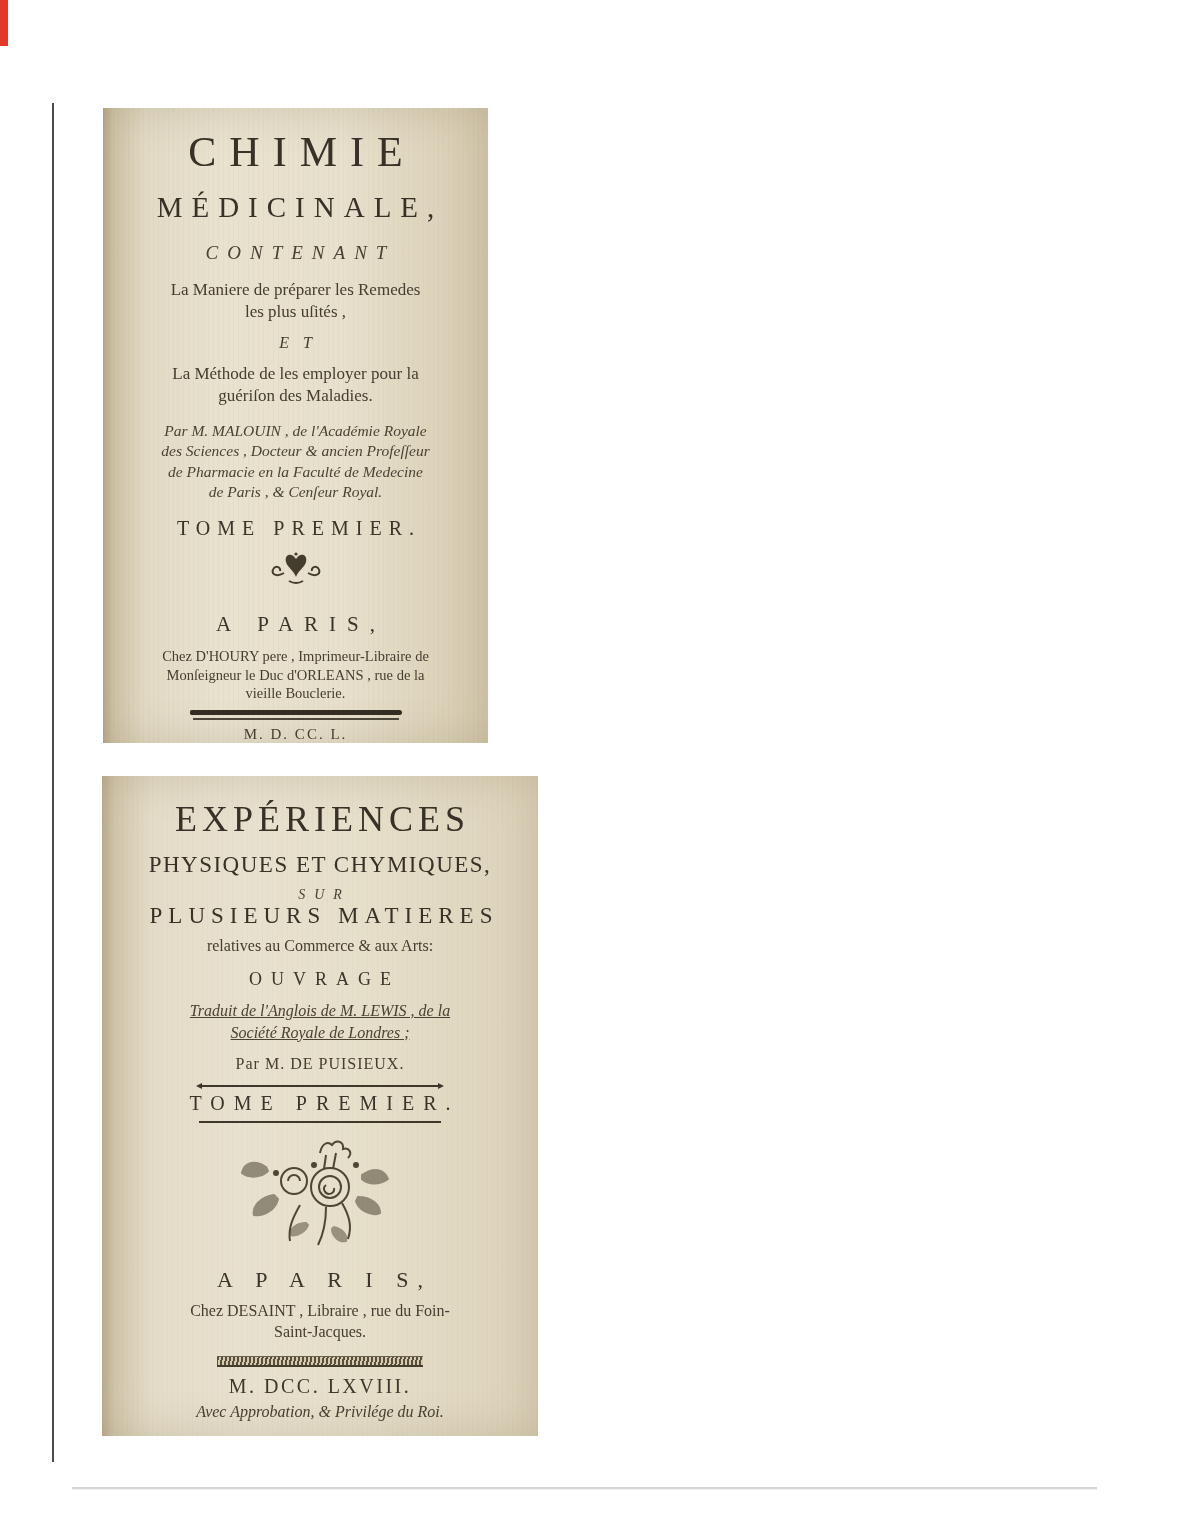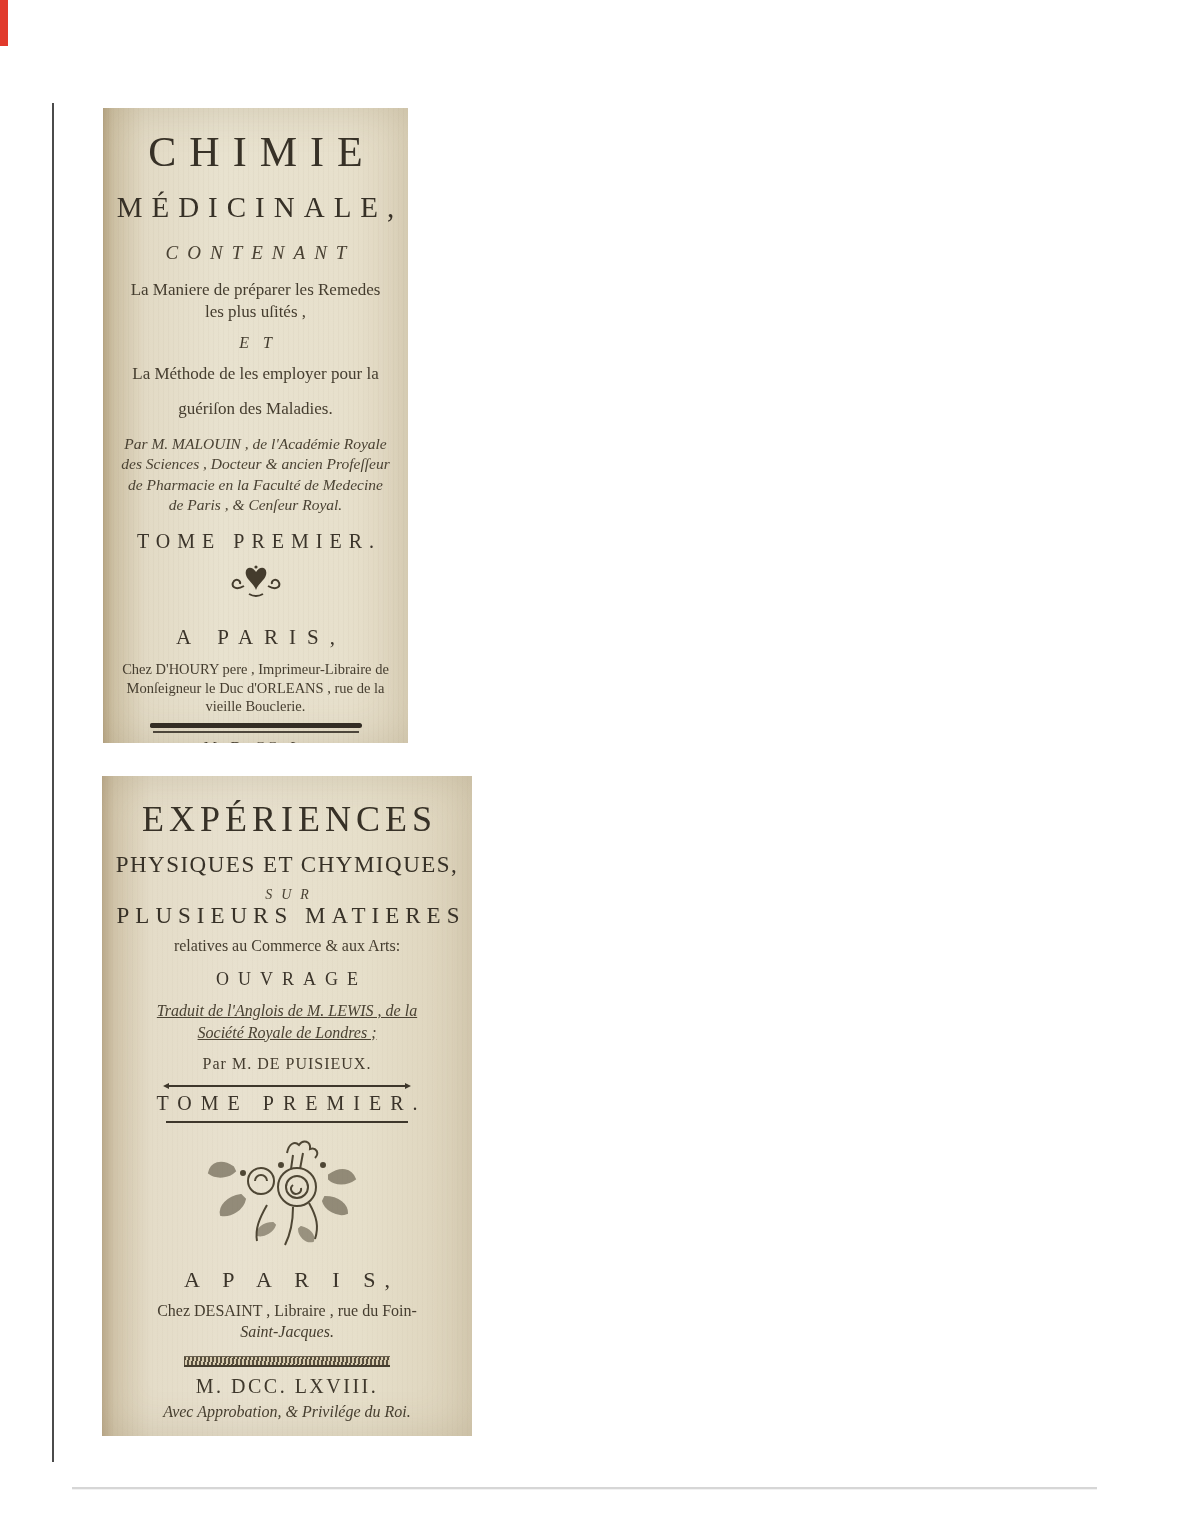--- a/index.html
+++ b/index.html
@@ -12,28 +12,28 @@
   .red-bar{position:absolute;left:0;top:0;width:8px;height:46px;background:#e13a2c;}
   .v-rule{position:absolute;left:52px;top:103px;width:2px;height:1359px;background:#4b4b4b;}
   .h-rule{position:absolute;left:72px;top:1487px;width:1025px;height:2px;background:#d6d6d6;box-shadow:0 1px 0 rgba(0,0,0,0.05);}
 
   
   .book{
     position:absolute;text-align:center;color:#423b2e;overflow:hidden;
     box-shadow:inset 0 0 46px rgba(110,88,52,0.20);
   }
   .book1{
-    left:103px;top:108px;width:305px;height:635px;
+    left:103px;top:108px;width:385px;height:635px;
     background:
       repeating-linear-gradient(90deg, rgba(90,70,40,0.030) 0 1px, rgba(0,0,0,0) 1px 5px),
       linear-gradient(90deg,#bfae8e 0,#d3c7ab 10px,#e2dac5 42px,#e8e2cf 120px,#e7e0cc 240px,#ded4bc 330px,#d6cab0 100%);
     font-family: Liberation Serif, serif;
   }
   .book2{
-    left:102px;top:776px;width:370px;height:660px;
+    left:102px;top:776px;width:436px;height:660px;
     background:
       repeating-linear-gradient(90deg, rgba(90,70,40,0.025) 0 1px, rgba(0,0,0,0) 1px 5px),
       linear-gradient(90deg,#c3b295 0,#d6cab0 12px,#e4dcc8 50px,#e8e1cf 140px,#e6dfca 260px,#dcd2ba 100%);
   }
 
   .book div{white-space:nowrap;}
 
   
   .b1-title1{margin-top:20px;font-size:42px;letter-spacing:13px;padding-left:13px;color:#37estrange;}
   .b1-title1,.b1-title2,.b2-title1,.b2-title2,.b2-title3{color:#373127;}
@@ -88,21 +88,21 @@
 <div class="h-rule"></div>
 
 <div class="book book1">
   <div class="b1-title1">CHIMIE</div>
   <div class="b1-title2">MÉDICINALE,</div>
   <div class="b1-contenant">CONTENANT</div>
   <div class="b1-sub">La Maniere de préparer les Remedes</div>
   <div class="b1-sub" style="margin-top:1px;">les plus uſités ,</div>
   <div class="b1-et">E T</div>
   <div class="b1-method">La Méthode de les employer pour la</div>
-  <div class="b1-method" style="margin-top:14px;">guériſon des Maladies.</div>
+  <div class="b1-method" style="margin-top:1px;">guériſon des Maladies.</div>
   <div class="b1-author">Par M. MALOUIN , de l'Académie Royale</div>
   <div class="b1-author" style="margin-top:0;">des Sciences , Docteur &amp; ancien Profeſſeur</div>
   <div class="b1-author" style="margin-top:0;">de Pharmacie en la Faculté de Medecine</div>
   <div class="b1-author" style="margin-top:0;">de Paris , &amp; Cenſeur Royal.</div>
   <div class="b1-tome">TOME PREMIER.</div>
   <div class="b1-ornament">
     <svg width="62" height="36" viewBox="0 0 62 36">
       <path d="M31 9 C27 2, 19 4, 21 12 C22.5 17.5, 28.5 20, 31 27 C33.5 20, 39.5 17.5, 41 12 C43 4, 35 2, 31 9 Z" fill="#443c2d"></path>
       <path d="M19 23 C10 28, 5 23, 9 18 C12 15, 16 18, 15 21" fill="none" stroke="#443c2d" stroke-width="2"></path>
       <path d="M43 23 C52 28, 57 23, 53 18 C50 15, 46 18, 47 21" fill="none" stroke="#443c2d" stroke-width="2"></path>
@@ -155,17 +155,17 @@
         <path d="M76 88 C66 88, 60 94, 60 100 C68 102, 76 96, 78 90 Z" fill="#4e4634" opacity="0.5"></path>
         <path d="M104 92 C112 94, 118 100, 116 106 C108 108, 102 100, 102 94 Z" fill="#4e4634" opacity="0.5"></path>
         <circle cx="46" cy="38" r="2" fill="#4e4634"></circle>
         <circle cx="126" cy="30" r="2" fill="#4e4634"></circle>
         <circle cx="84" cy="30" r="2" fill="#4e4634"></circle>
       </g>
     </svg>
   </div>
   <div class="b2-city">A  P A R I S,</div>
   <div class="b2-imprint">Chez DESAINT , Libraire , rue du Foin-</div>
-  <div class="b2-imprint" style="margin-top:0;font-style:italic;">Saint-Jacques.</div>
+  <div class="b2-imprint" style="margin-top:0;">Saint-Jacques.</div>
   <div class="b2-braid"></div>
   <div class="b2-date">M. DCC. LXVIII.</div>
   <div class="b2-priv">Avec Approbation, &amp; Privilége du Roi.</div>
 </div>
 
 </body></html>

